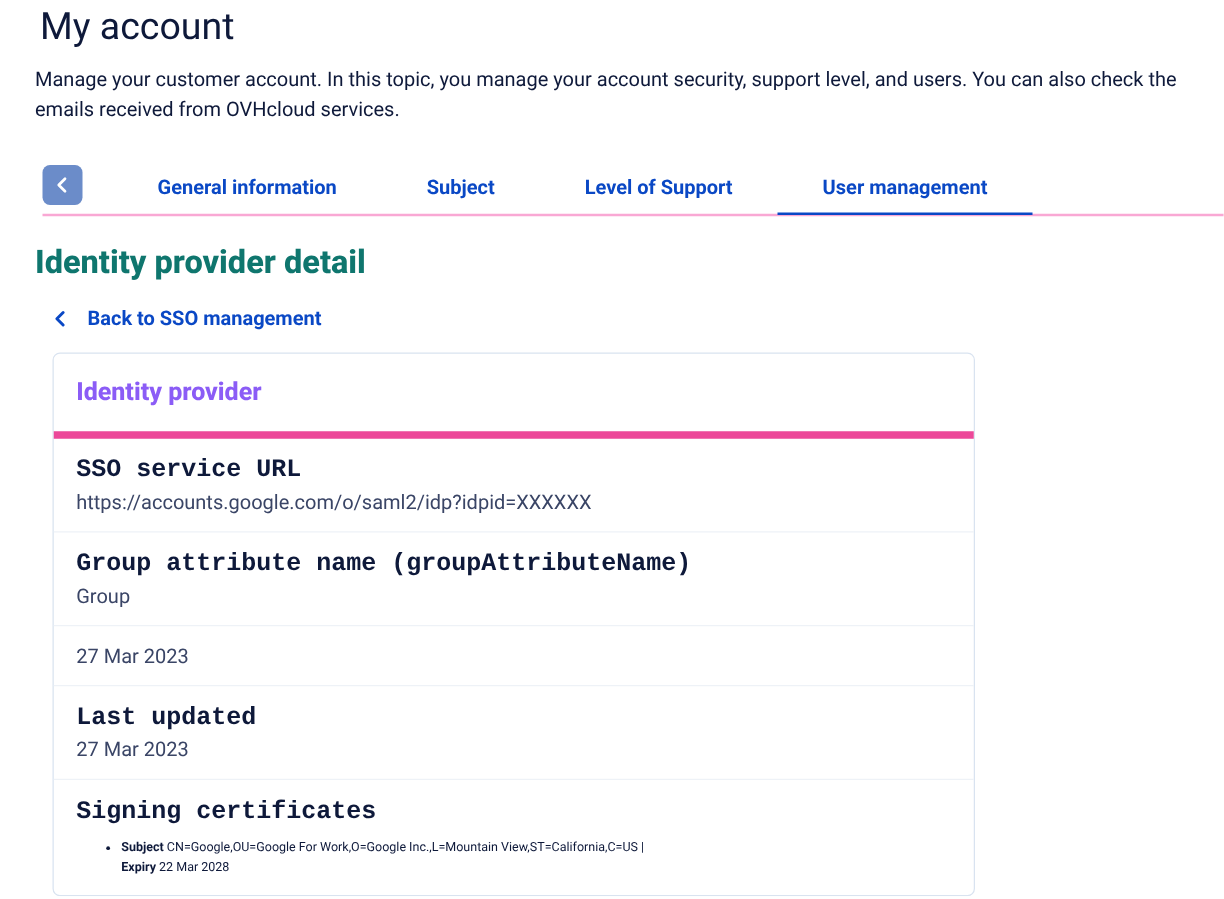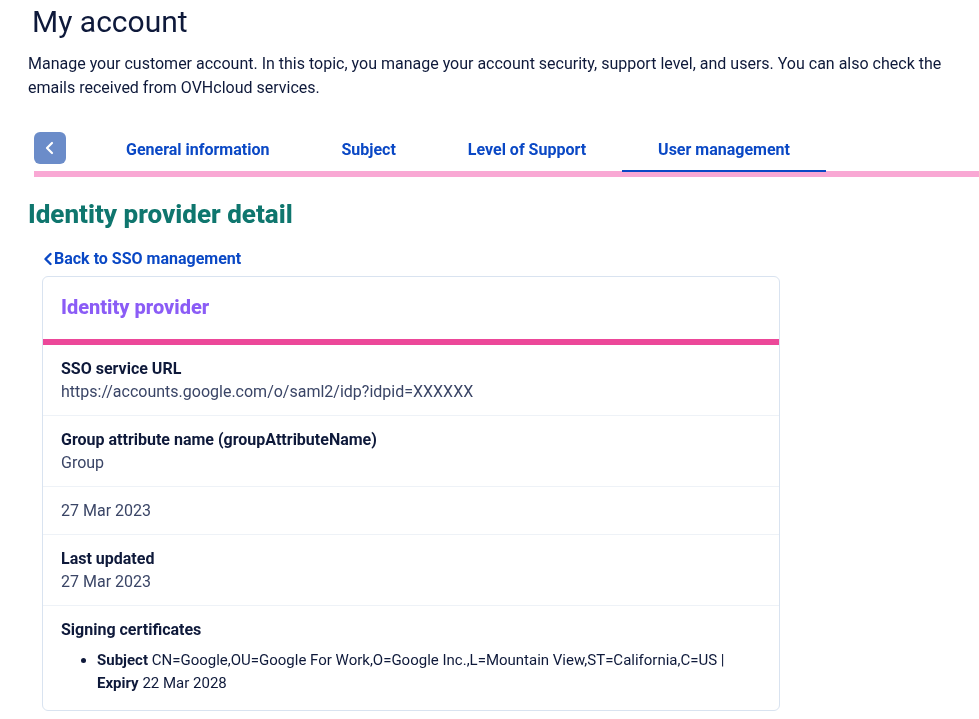--- a/index.html
+++ b/index.html
@@ -25,21 +25,21 @@
   .page-desc {
     font-size: 16px;
     color: #0e193a;
     margin: 12px 0 28px 0;
     line-height: 1.5;
   }
   .tabbar {
     display: flex;
     align-items: stretch;
     gap: 0;
-    border-bottom: 6px solid #f9a8d4;
+    border-bottom: 2px solid #f9a8d4;
     margin-bottom: 22px;
     margin-left: 6px;
   }
   .tab-scroll-btn {
     width: 32px;
     height: 32px;
     border-radius: 6px;
     background: #6b8cc9;
     display: flex;
     align-items: center;
@@ -72,23 +72,23 @@
   }
   .section-title {
     font-size: 26px;
     font-weight: 800;
     color: #0f766e;
     margin: 10px 0 20px 0;
   }
   .backlink-row {
     display: flex;
     align-items: center;
-    gap: 0;
+    gap: 16px;
     margin-left: 14px;
-    margin-bottom: 8px;
+    margin-bottom: 18px;
   }
   .backlink-row a {
     color: #0a48c5;
     font-weight: 700;
     text-decoration: none;
     font-size: 16px;
   }
   .backlink-row svg { display: block; }
   .card {
     border: 1px solid #d9e3f0;
@@ -104,34 +104,35 @@
     padding: 18px 18px 20px 18px;
     border-bottom: 6px solid #ec4899;
   }
   .field {
     padding: 14px 18px;
     border-bottom: 1px solid #eef2f7;
   }
   .field:last-child { border-bottom: none; }
   .field-label {
     font-weight: 700;
-    font-size: 16px;
+    font-size: 20px;
     color: #0e193a;
     margin-bottom: 4px;
+    font-family: Liberation Mono, monospace;
   }
   .field-value {
     font-size: 16px;
     color: #3a4566;
   }
   .cert-list {
     margin: 10px 0 0 0;
     padding-left: 36px;
   }
   .cert-list li {
-    font-size: 15px;
+    font-size: 10px;
     color: #0e193a;
     line-height: 1.55;
   }
   .cert-list li .lbl {
     font-weight: 700;
   }
 </style>
 </head>
 <body>
 

